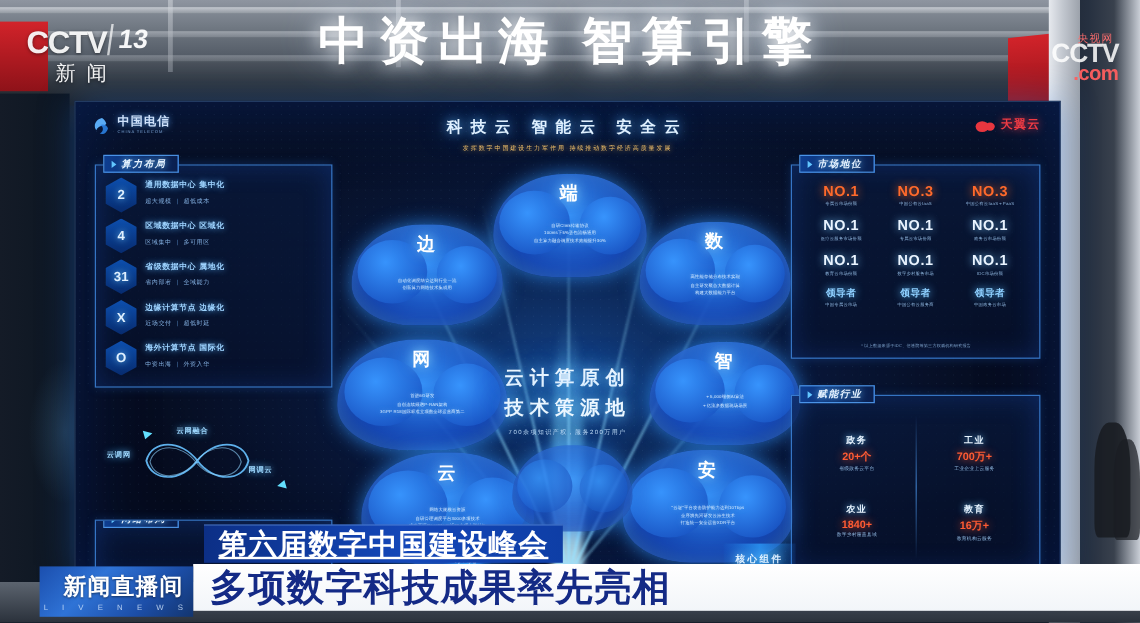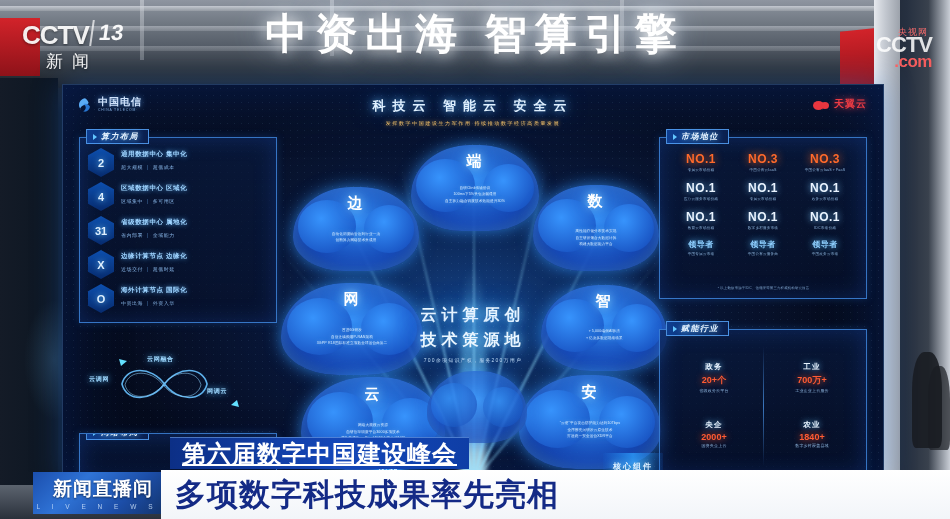--- a/index.html
+++ b/index.html
@@ -173,21 +173,21 @@
   
   #topic{position:absolute;left:170px;top:437px;height:31px;z-index:50;display:flex;align-items:center;
     padding:0 12px;background:linear-gradient(90deg,#0c2f86,#1447b8 55%,#0e3ea6);
     border-top:1px solid rgba(150,200,255,.45);}
   #topic span{font-size:24px;font-weight:bold;color:#ffffff;letter-spacing:1px;text-decoration:underline;}
   #livebug{position:absolute;left:33px;top:472px;width:128px;height:42px;z-index:52;
     background:linear-gradient(135deg,#1b4fae 0%,#2f73d6 35%,#1c4ea8 70%,#13356f 100%);
     display:flex;flex-direction:column;align-items:center;justify-content:center;}
   #livebug .cn{font-size:19px;font-weight:bold;color:#fff;letter-spacing:1px;text-shadow:0 1px 2px rgba(0,0,0,.5);margin-left:12px;}
   #livebug .en{margin-top:1px;font-size:6.5px;letter-spacing:5px;color:rgba(215,235,255,.78);}
-  #headline{position:absolute;left:161px;top:470px;right:0;height:49px;z-index:50;
+  #headline{position:absolute;left:161px;top:470px;right:0;height:39px;z-index:50;
     background:linear-gradient(180deg,#ffffff,#f2f5f9);display:flex;align-items:center;padding-left:14px;}
   #headline span{font-size:31px;font-weight:bold;color:#142a86;letter-spacing:1px;}
 </style>
 </head>
 <body>
 
 <div id="stage">
 
   <div class="hall">
     <div class="ceiling">
@@ -490,25 +490,20 @@
           <div class="ind-n">政务</div>
           <div class="ind-v">20+个</div>
           <div class="ind-d">省级政务云平台</div>
         </div>
         <div class="ind-cell">
           <div class="ind-n">工业</div>
           <div class="ind-v">700万+</div>
           <div class="ind-d">工业企业上云服务</div>
         </div>
         <div class="ind-cell">
-          <div class="ind-n">央企</div>
-          <div class="ind-v">2000+</div>
-          <div class="ind-d">国资央企上云</div>
-        </div>
-        <div class="ind-cell">
           <div class="ind-n">农业</div>
           <div class="ind-v">1840+</div>
           <div class="ind-d">数字乡村覆盖县域</div>
         </div>
         <div class="ind-cell">
           <div class="ind-n">教育</div>
           <div class="ind-v">16万+</div>
           <div class="ind-d">教育机构云服务</div>
         </div>
       </div>

